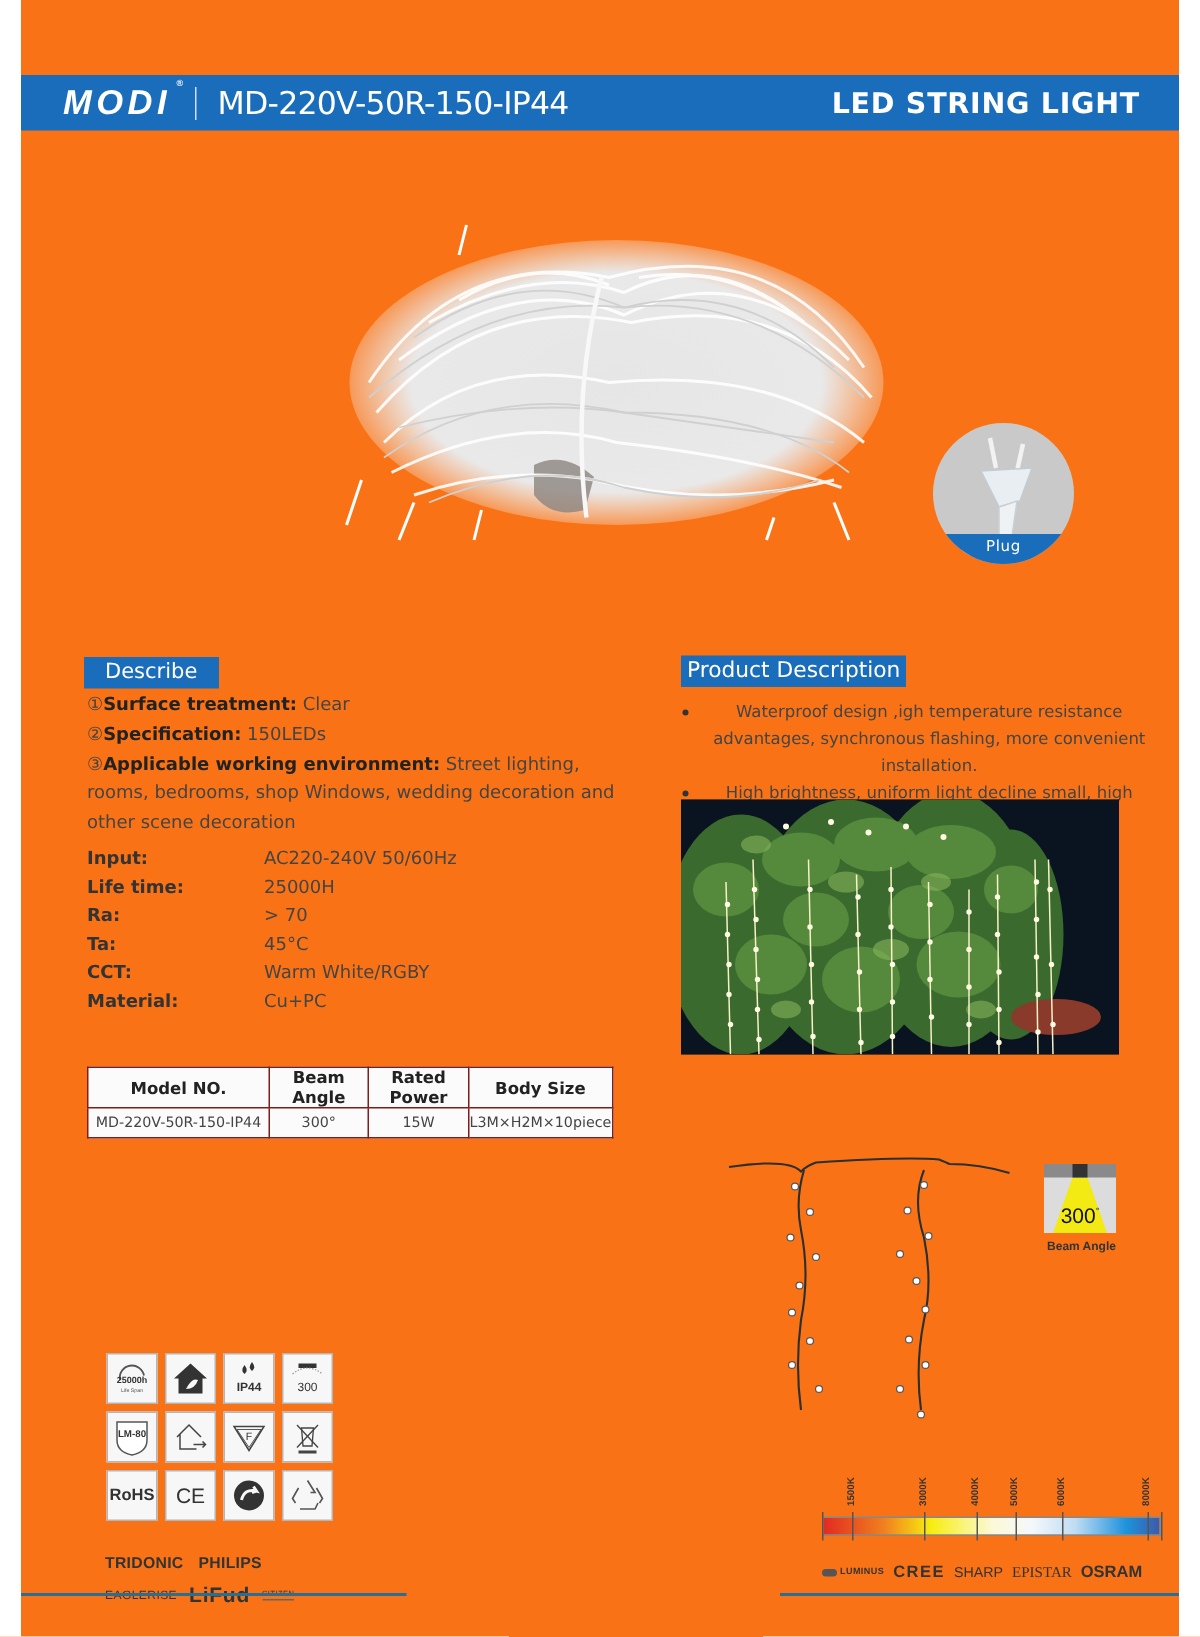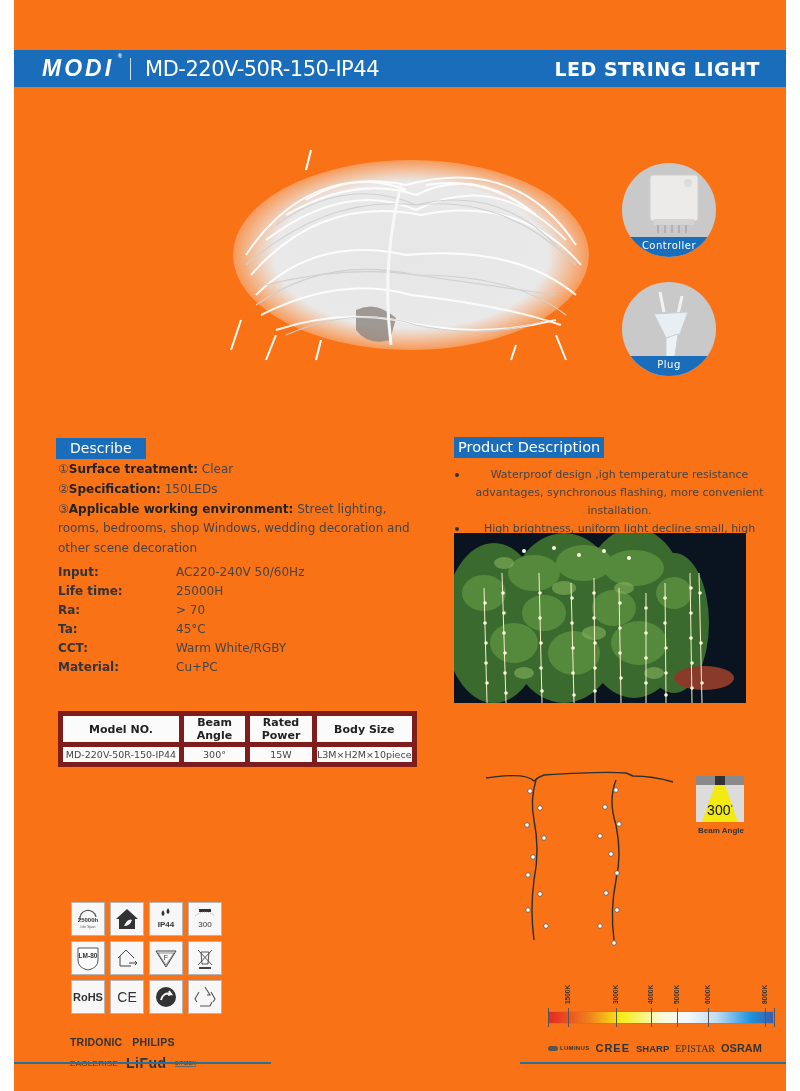--- a/index.html
+++ b/index.html
@@ -34,21 +34,21 @@
   .describe b { color: #222; }
 
   
   .specs { position: absolute; left: 44px; top: 562px; width: 320px; font-family: "DejaVu Sans", sans-serif; font-size: 12px; color: #333; }
   .spec-row { display: flex; height: 19px; align-items: center; }
   .spec-key { width: 118px; font-weight: bold; color: #333; }
   .spec-val { color: #444; }
 
   
   .model-table { position: absolute; left: 44px; top: 711px; border-collapse: collapse; font-family: "DejaVu Sans", sans-serif; background: #fbfbfb; }
-  .model-table th, .model-table td { border: 5px solid #7f1d1d; text-align: center; }
+  .model-table th, .model-table td { border: 1px solid #7f1d1d; text-align: center; }
   .model-table th { font-size: 11px; font-weight: bold; height: 21px; color: #222; }
   .model-table td { font-size: 9.5px; height: 20px; color: #444; }
 
   
   .pdesc { position: absolute; left: 440px; top: 466px; width: 320px; font-family: "DejaVu Sans", sans-serif; font-size: 11px; color: #444; line-height: 18px; list-style: none; }
   .pdesc li { padding-left: 11px; position: relative; text-align: center; }
   .pdesc li::before { content: ""; position: absolute; left: 1px; top: 7px; width: 4px; height: 4px; border-radius: 50%; background: #333; }
 
   
   .photo { position: absolute; left: 440px; top: 533px; width: 292px; height: 170px; background: #0c1620; overflow: hidden; }
@@ -81,21 +81,21 @@
 
   
   .cct { position: absolute; left: 520px; top: 978px; width: 250px; height: 52px; }
   .cct-bar { position: absolute; left: 14px; top: 33px; width: 226px; height: 13px; background: linear-gradient(to right, #e22a22 0%, #f0801e 18%, #f7ed10 32%, #fbf9d6 50%, #f4f8fc 62%, #bfdcf2 75%, #1e93dc 90%, #3d5aa8 100%); border: 1px solid #888; }
   .cct-tick { position: absolute; top: 30px; width: 1px; height: 19px; background: #555; }
   .cct-lbl { position: absolute; top: 2px; font-size: 6.5px; font-weight: bold; color: #333; transform: rotate(-90deg); transform-origin: left top; white-space: nowrap; font-family: "Liberation Sans", sans-serif; }
 
   .partners-right { position: absolute; left: 534px; top: 1042px; display: flex; align-items: center; gap: 6px; font-family: "Liberation Sans", sans-serif; color: #333; }
   .logo-luminus { font-size: 6px; font-weight: bold; letter-spacing: 0.3px; display: flex; align-items: center; gap: 2px; }
   .logo-cree { font-size: 11px; font-weight: bold; letter-spacing: 1px; }
-  .logo-sharp { font-size: 9.5px; font-weight: bold; }
+  .logo-sharp { font-size: 9.5px; font-weight: normal; }
   .logo-epistar { font-size: 10px; font-family: "Liberation Serif", serif; }
   .logo-osram { font-size: 11px; font-weight: bold; }
 </style>
 </head>
 <body>
 
 <div class="page">
 
   <div class="header">
     <span class="brand"><span>MODI</span><span class="brand-reg">®</span></span>
@@ -138,35 +138,20 @@
         <line x1="15" y1="175" x2="5" y2="205"></line>
         <line x1="50" y1="190" x2="40" y2="215"></line>
         <line x1="95" y1="195" x2="90" y2="215"></line>
         <line x1="330" y1="190" x2="340" y2="215"></line>
         <line x1="290" y1="200" x2="285" y2="215"></line>
         <line x1="80" y1="25" x2="85" y2="5"></line>
       </g>
     </svg>
   </div>
 
-  <div class="acc acc-controller">
-    <svg width="94" height="94" viewBox="0 0 94 94">
-      <rect x="28" y="12" width="48" height="46" rx="3" fill="#ecebea" stroke="#cfcfcf"></rect>
-      <circle cx="66" cy="20" r="4" fill="#dcdcdc"></circle>
-      <rect x="32" y="56" width="40" height="6" fill="#d4d4d4"></rect>
-      <g stroke="#999" stroke-width="1">
-          <line x1="36" y1="62" x2="36" y2="70"></line>
-          <line x1="43" y1="62" x2="43" y2="70"></line>
-          <line x1="50" y1="62" x2="50" y2="70"></line>
-          <line x1="57" y1="62" x2="57" y2="70"></line>
-          <line x1="64" y1="62" x2="64" y2="70"></line>
-        </g>
-    </svg>
-    <div class="acc-label">Controller</div>
-  </div>
   <div class="acc acc-plug">
     <svg width="94" height="94" viewBox="0 0 94 94">
       <line x1="38" y1="10" x2="42" y2="30" stroke="#f2f2f2" stroke-width="3"></line>
       <line x1="60" y1="14" x2="56" y2="32" stroke="#f2f2f2" stroke-width="3"></line>
       <path d="M32 32 L66 30 L58 52 L44 56z" fill="#e8eef2" stroke="#c2ccd4"></path>
       <path d="M44 56 L56 52 L52 80 L44 82z" fill="#eef2f4" stroke="#c8d0d6"></path>
       <path d="M46 82 q-10 6 -30 4" fill="none" stroke="#f0f0f0" stroke-width="3"></path>
     </svg>
     <div class="acc-label">Plug</div>
   </div>

